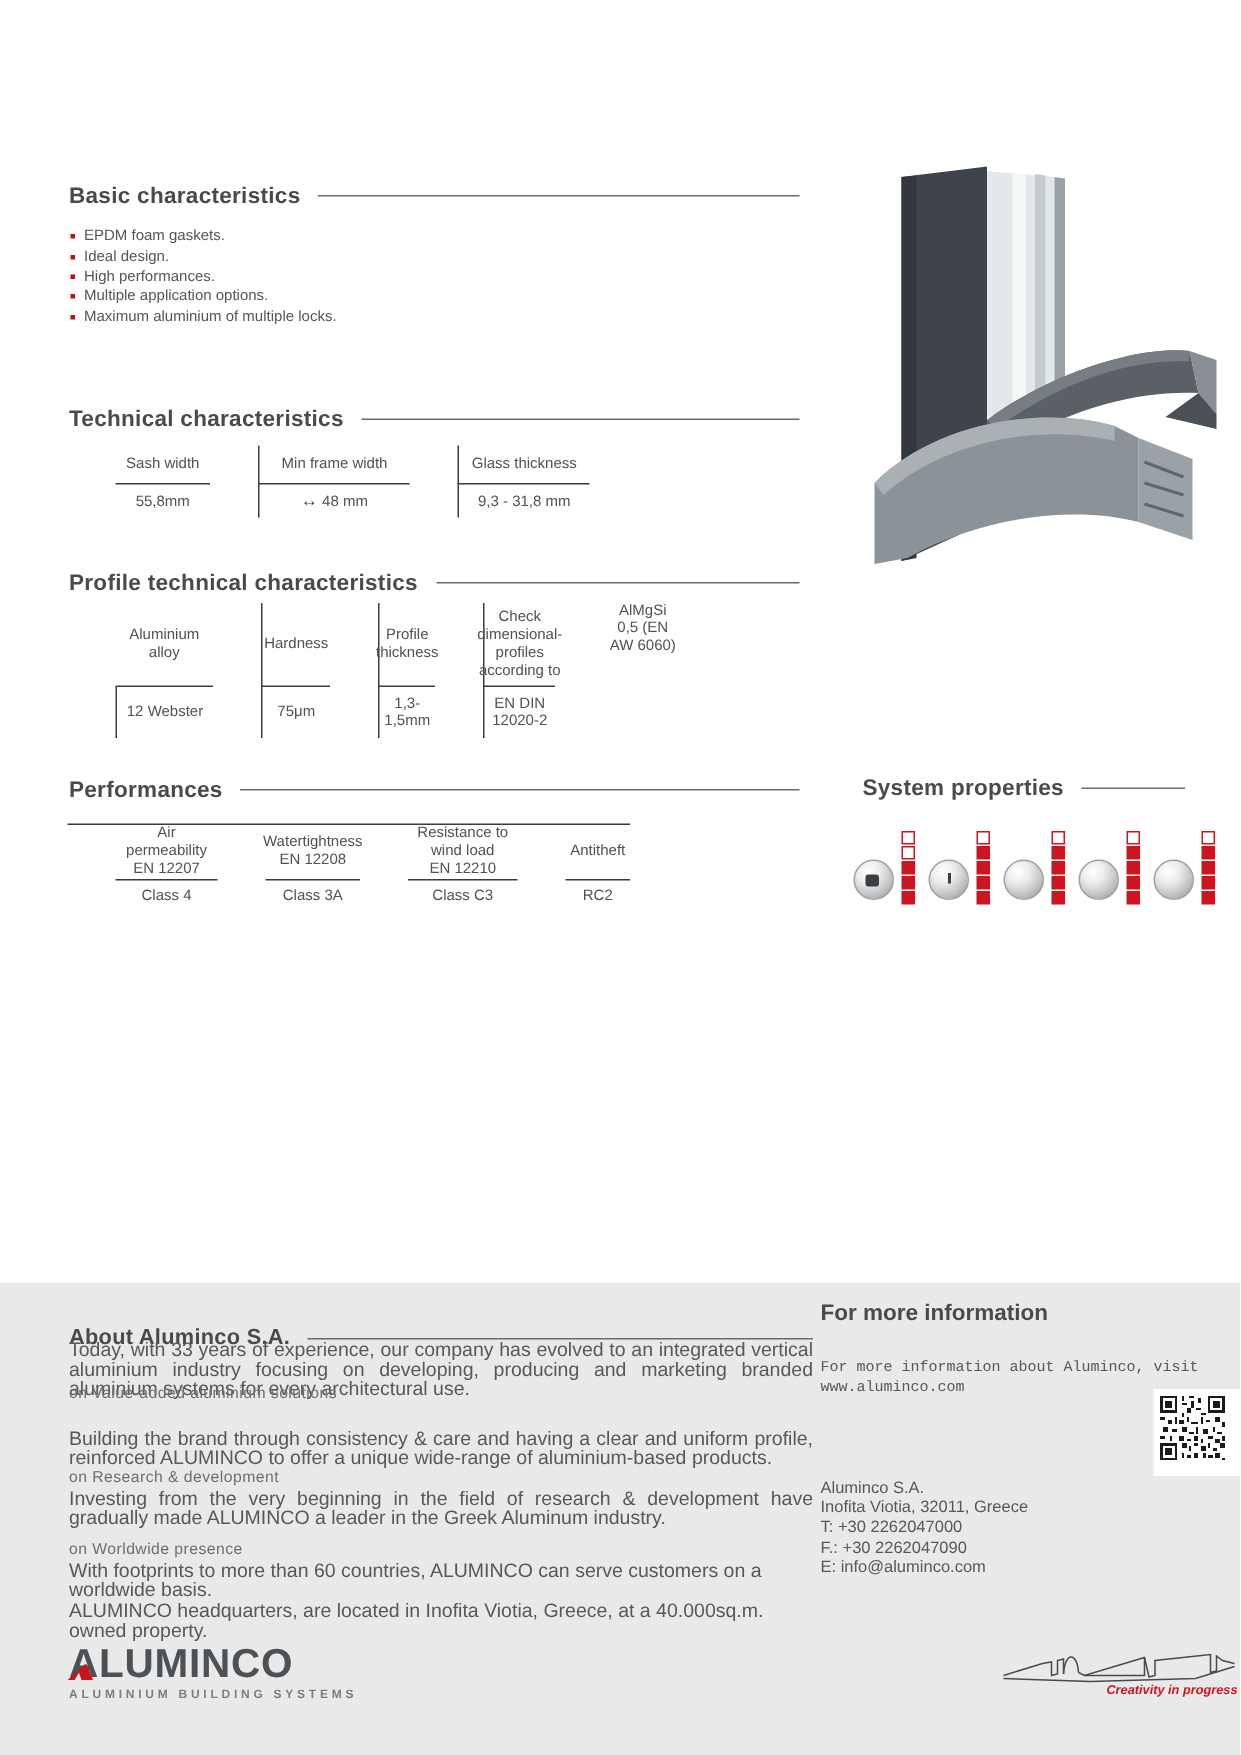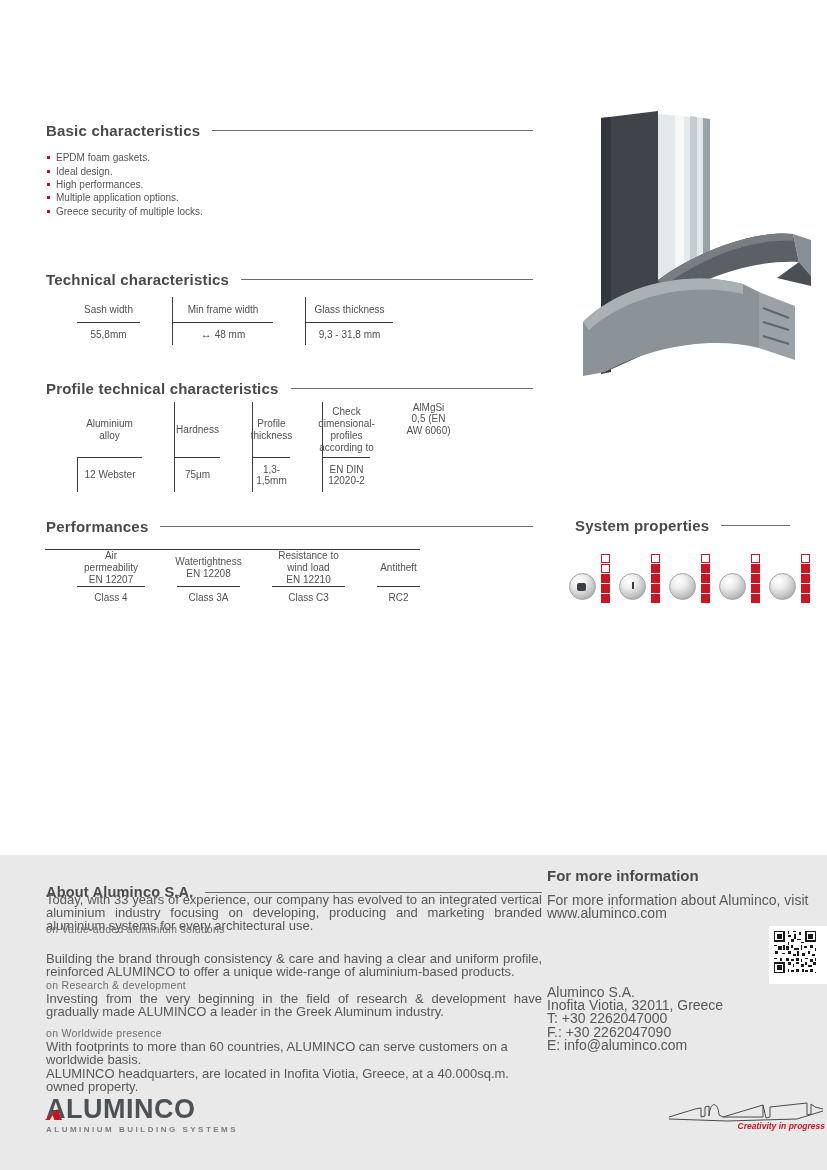--- a/index.html
+++ b/index.html
@@ -57,23 +57,23 @@
   .product{position:absolute;left:563px;top:110px;width:262px;height:280px;}
 
   
   .footer{position:absolute;left:0;top:855px;width:827px;height:315px;background:#e9e9e9;}
   .footer .sec-head h2{font-size:14.5px;}
   #about-head{left:46px;top:29px;width:496px;}
   .f-text{position:absolute;font-size:13px;line-height:13px;color:#58585a;}
   .justify{text-align:justify;}
   .f-sub{position:absolute;font-size:10.5px;color:#6e6e70;letter-spacing:.3px;}
   #info-head{position:absolute;right:0;top:12px;width:280px;font-size:15px;font-weight:bold;color:#4a4a4c;margin:0;}
-  #info-text{position:absolute;right:0;top:39px;width:280px;font-size:14px;line-height:13px;color:#58585a;}
+  #info-text{position:absolute;right:0;top:51px;width:280px;font-size:10px;line-height:13px;color:#58585a;font-family:Liberation Mono, monospace;}
   .qr{position:absolute;right:0px;top:71px;width:52px;height:52px;background:#fff;padding:3px;}
-  #addr{position:absolute;right:0;top:131px;width:280px;font-size:14px;line-height:13.2px;color:#58585a;}
+  #addr{position:absolute;right:0;top:131px;width:280px;font-size:11px;line-height:13.2px;color:#58585a;}
   .sketch{position:absolute;right:2px;top:240px;width:158px;height:32px;}
   .tagline{position:absolute;right:2px;top:266px;font-size:8.5px;font-style:italic;font-weight:bold;color:#ce1420;}
 
   
   .logo{position:absolute;left:46px;top:241px;width:200px;}
   .logo-word{position:relative;font-size:27px;font-weight:800;color:#4c5156;letter-spacing:.5px;line-height:27px;}
   .logo-tri{position:absolute;left:-1px;top:13px;width:17px;height:11px;background:#c8131e;
             clip-path:polygon(0 100%,72% 0,100% 100%,55% 100%,45% 55%,28% 100%);}
   .logo-sub{font-size:8px;font-weight:bold;letter-spacing:2.5px;color:#7b7e81;margin-top:2px;white-space:nowrap;}
 </style>
@@ -99,21 +99,21 @@
     <li>
         <span class="bullet"></span>
         <span>High performances.</span>
       </li>
     <li>
         <span class="bullet"></span>
         <span>Multiple application options.</span>
       </li>
     <li>
         <span class="bullet"></span>
-        <span>Greece security of multiple locks.</span>
+        <span>Maximum aluminium of multiple locks.</span>
       </li>
   </ul>
 
   <div class="sec-head" style="left:46px;top:271px;width:487px;">
     <h2>Technical characteristics</h2>
     <div class="rule"></div>
   </div>
   <div id="tech-table" class="grid-table">
     <div class="th hline">Sash width</div>
     <div class="th hline vline">Min frame width</div>

